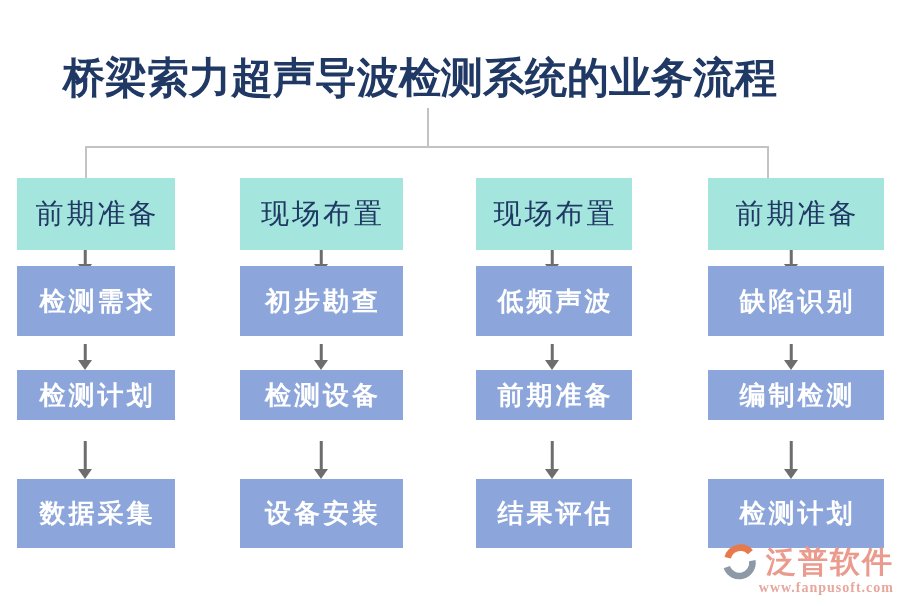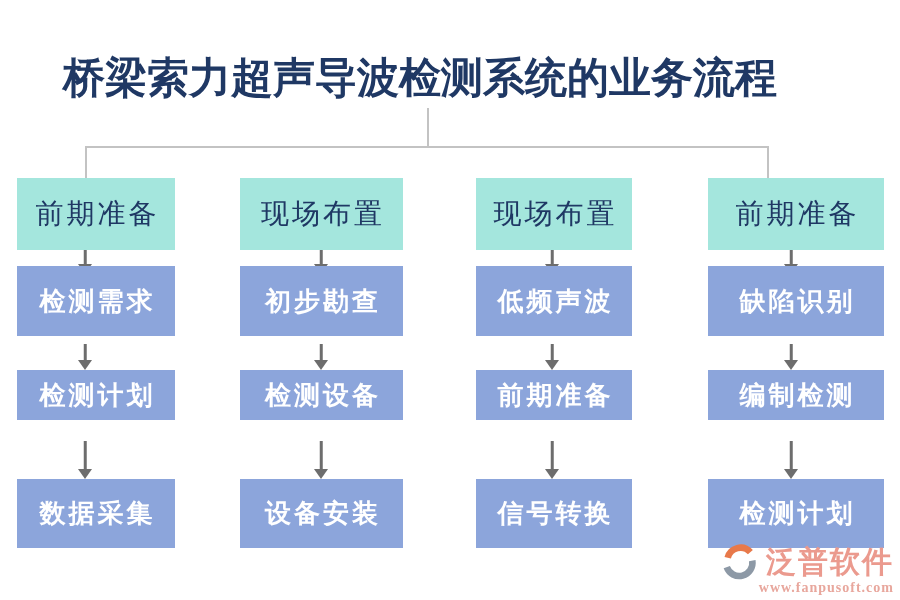--- a/index.html
+++ b/index.html
@@ -147,21 +147,21 @@
         <div class="head"></div>
       </div>
     <div class="box step s2">
       <span>前期准备</span>
     </div>
     <div class="arrow a3">
         <div class="stem"></div>
         <div class="head"></div>
       </div>
     <div class="box step s3">
-      <span>信号转换</span>
+      <span>结果评估</span>
     </div>
   </div>
 
   <div class="col" style="left:708px;width:176px;--ax:83px;">
     <div class="box hdr">
       <span>前期准备</span>
     </div>
     <div class="arrow a1">
         <div class="stem"></div>
         <div class="head"></div>

